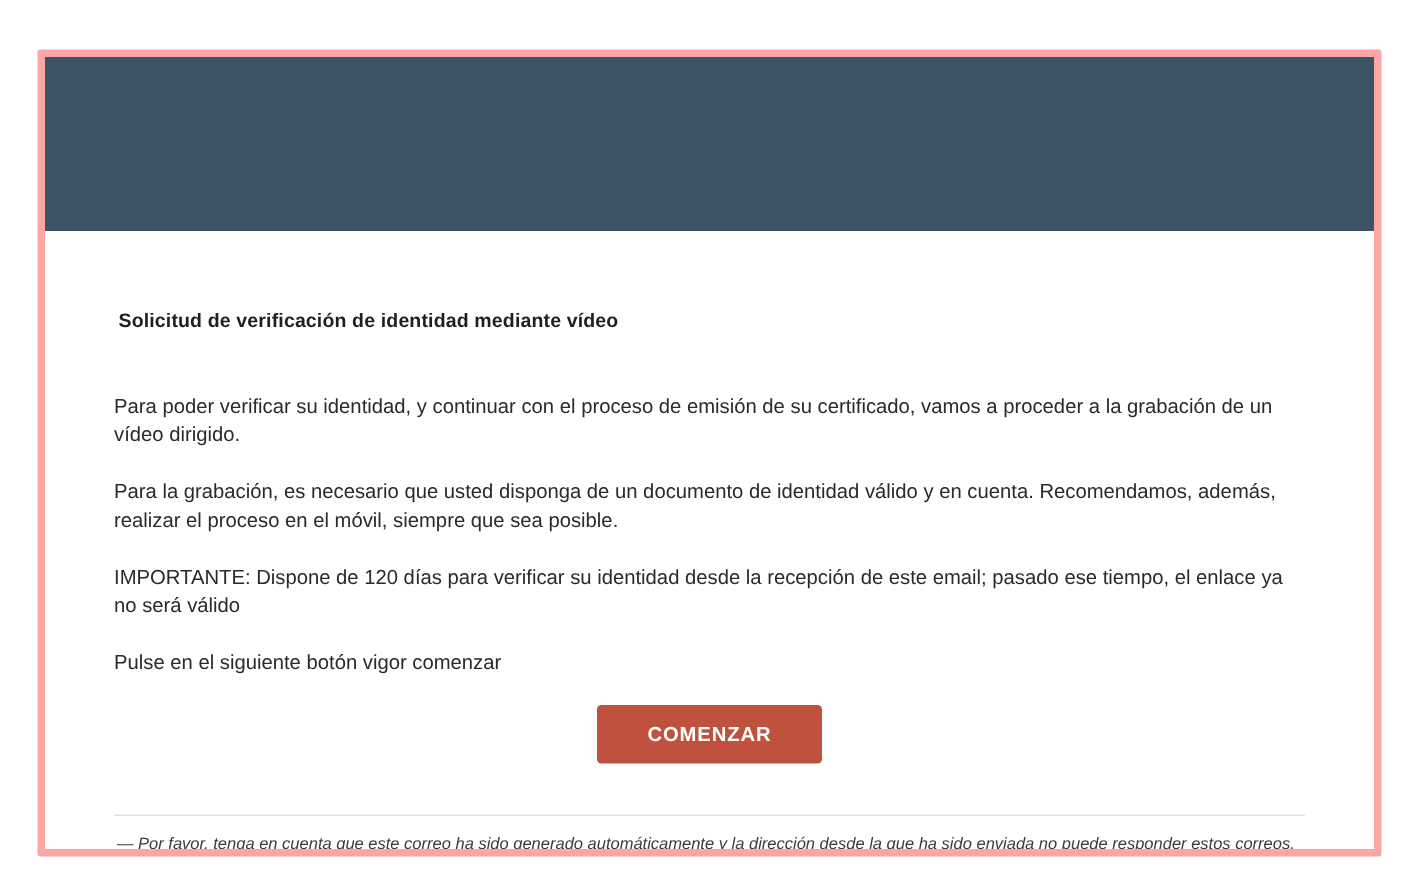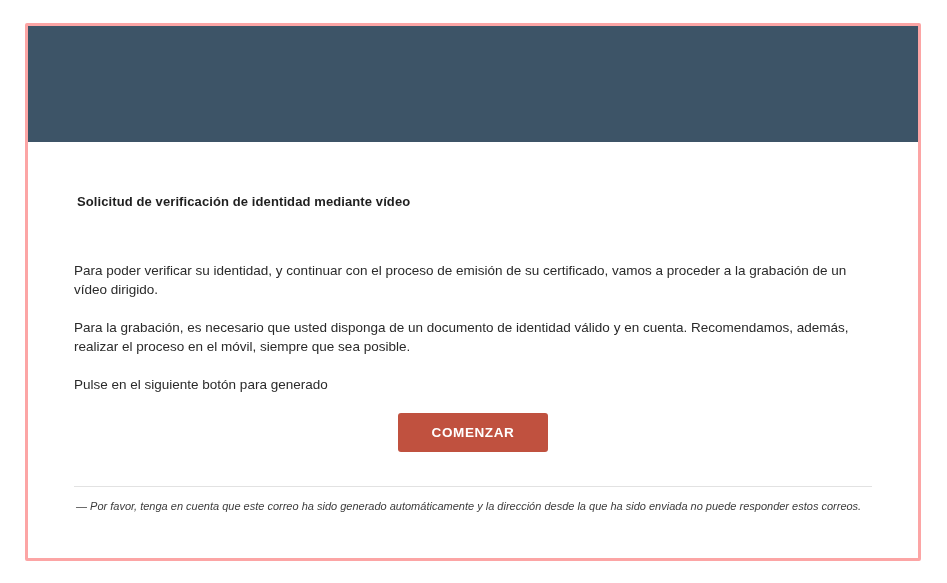--- a/index.html
+++ b/index.html
@@ -12,25 +12,25 @@
     height: 583px;
     background: #ffffff;
     font-family: "Liberation Sans", sans-serif;
     color: #222222;
     overflow: hidden;
   }
 
   .email-card {
     position: absolute;
     left: 25px;
-    top: 23px;
+    top: 33px;
     width: 896px;
     height: 538px;
     background: #ffffff;
-    border: 3px solid #fca5a5;
+    border: 5px solid #fca5a5;
     box-sizing: border-box;
     border-radius: 2px;
     overflow: hidden;
   }
 
   .email-header {
     height: 116px;
     background: #3d5467;
     width: 100%;
   }
@@ -43,21 +43,21 @@
   .title {
     font-size: 13px;
     font-weight: bold;
     color: #1f1f1f;
     margin-top: 52px;
     margin-left: 3px;
     letter-spacing: 0.1px;
   }
 
   .paragraphs {
-    margin-top: 52px;
+    margin-top: 40px;
   }
 
   .para {
     font-size: 13.5px;
     line-height: 19px;
     color: #2a2a2a;
     margin: 0 0 19px 0;
     max-width: 800px;
   }
 
@@ -102,21 +102,22 @@
 
   <div class="email-header"></div>
 
   <div class="email-body">
 
     <div class="title">Solicitud de verificación de identidad mediante vídeo</div>
 
     <div class="paragraphs">
       <p class="para">Para poder verificar su identidad, y continuar con el proceso de emisión de su certificado, vamos a proceder a la grabación de un vídeo dirigido.</p>
       <p class="para">Para la grabación, es necesario que usted disponga de un documento de identidad válido y en cuenta. Recomendamos, además, realizar el proceso en el móvil, siempre que sea posible.</p>
-      <p class="para">Pulse en el siguiente botón para generado</p>
+      <p class="para">IMPORTANTE: Dispone de 120 días para verificar su identidad desde la recepción de este email; pasado ese tiempo, el enlace ya no será válido</p>
+      <p class="para">Pulse en el siguiente botón vigor comenzar</p>
     </div>
 
     <div class="cta-wrap">
       <button class="cta-button">COMENZAR</button>
     </div>
 
     <hr class="divider">
 
     <div class="footer-note">— Por favor, tenga en cuenta que este correo ha sido generado automáticamente y la dirección desde la que ha sido enviada no puede responder estos correos.</div>
 

